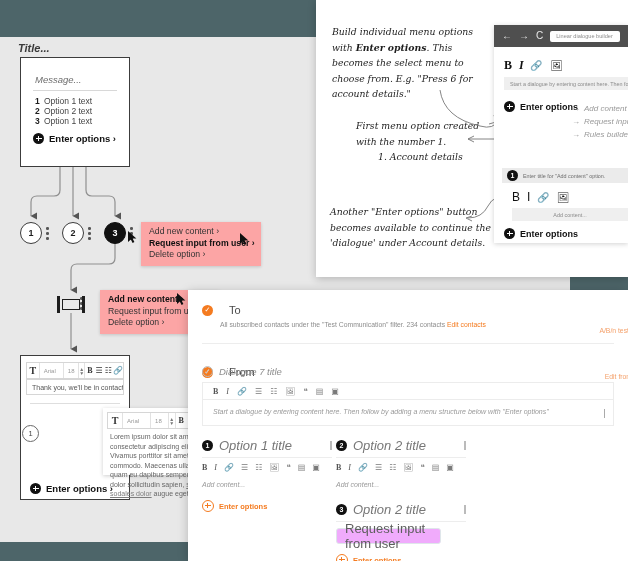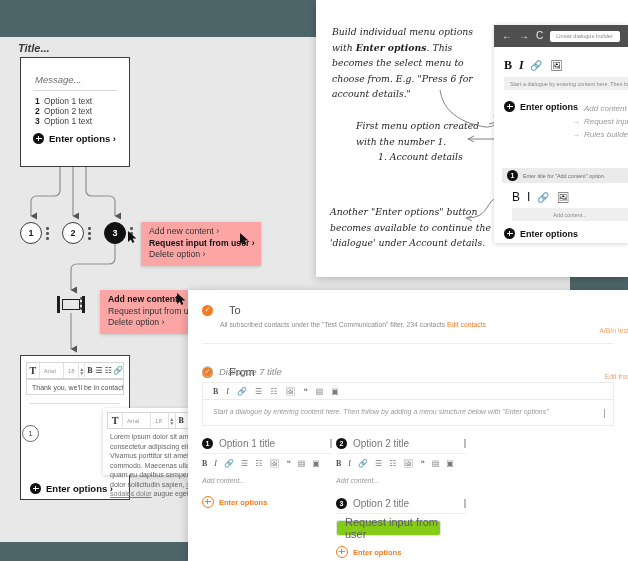--- a/index.html
+++ b/index.html
@@ -209,34 +209,34 @@
   #m-tb{position:absolute;left:14px;top:92px;width:412px;background:#fff;border:1px solid #ececec;box-sizing:border-box;}
   #m-body{
     position:absolute;left:14px;top:110px;width:412px;height:26px;background:#fff;
     border:1px solid #ececec;border-top:none;box-sizing:border-box;
     font-size:7px;font-style:italic;color:#9a9a9a;padding:8px 10px;white-space:nowrap;overflow:hidden;
   }
   #m-caret{position:absolute;right:8px;top:9px;width:1px;height:9px;background:#aaa;}
 
   .opt-col{position:absolute;}
   .opt-head{display:flex;align-items:center;gap:6px;}
-  .opt-head .lbl{font-size:10px;color:#777;}
+  .opt-head .lbl{font-size:13px;font-style:italic;color:#777;}
   .opt-head .kb{margin-left:auto;width:2px;height:9px;background:#bbb;}
   .opt-rule{height:1px;background:#ededed;margin-top:4px;}
   .opt-add{font-size:7px;font-style:italic;color:#9a9a9a;}
   .enter-orange{display:flex;align-items:center;gap:5px;font-size:7.5px;color:#f47b20;font-weight:700;white-space:nowrap;}
   .ring-plus{
     width:10px;height:10px;border-radius:50%;border:1px solid #f47b20;position:relative;flex:0 0 auto;
   }
   .ring-plus::before{content:"";position:absolute;left:2px;top:4px;width:5.6px;height:1.2px;background:#f47b20;}
   .ring-plus::after{content:"";position:absolute;left:4.2px;top:1.8px;width:1.2px;height:5.6px;background:#f47b20;}
 
   #req-pill{
-    width:105px;height:16px;background:#84cc16;border:1px solid #dfe6ea;border-radius:3px;
-    font-size:11px;color:#5e5e5e;display:flex;align-items:center;padding-left:8px;box-sizing:border-box;
+    width:105px;height:16px;background:#f0abfc;border:1px solid #dfe6ea;border-radius:3px;
+    font-size:13px;color:#5e5e5e;display:flex;align-items:center;padding-left:8px;box-sizing:border-box;
     margin-top:6px;
   }
 </style>
 </head>
 <body>
 
 <div class="abs" id="flow-canvas"></div>
 
 <svg class="abs" id="flow-svg">
   <defs>

